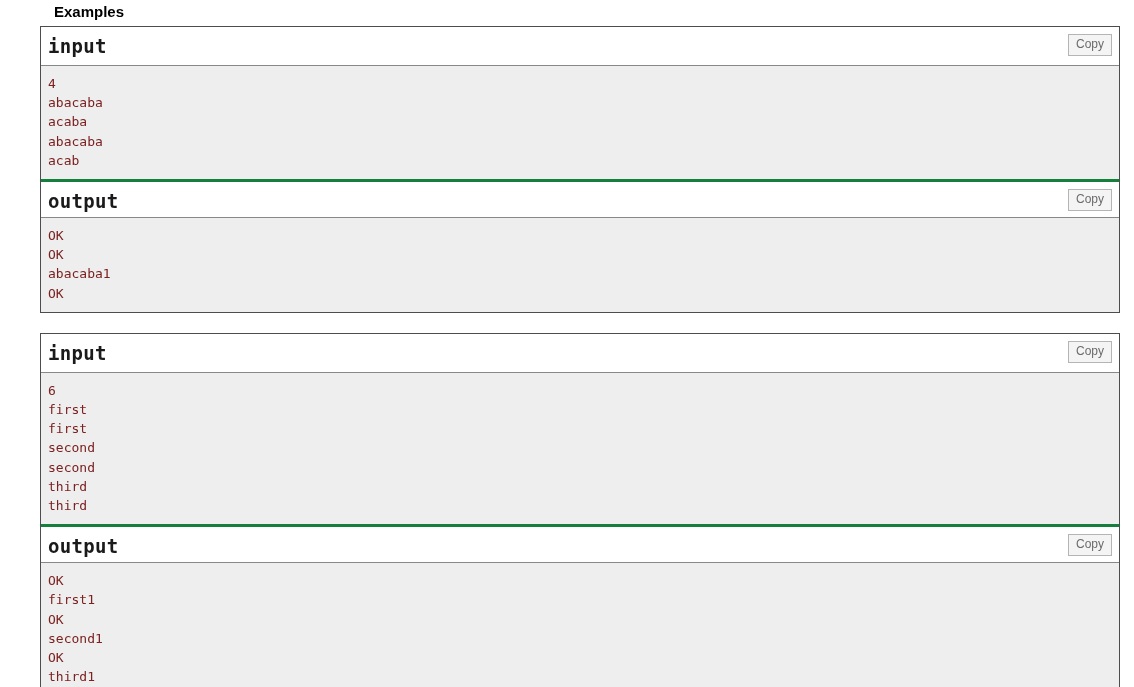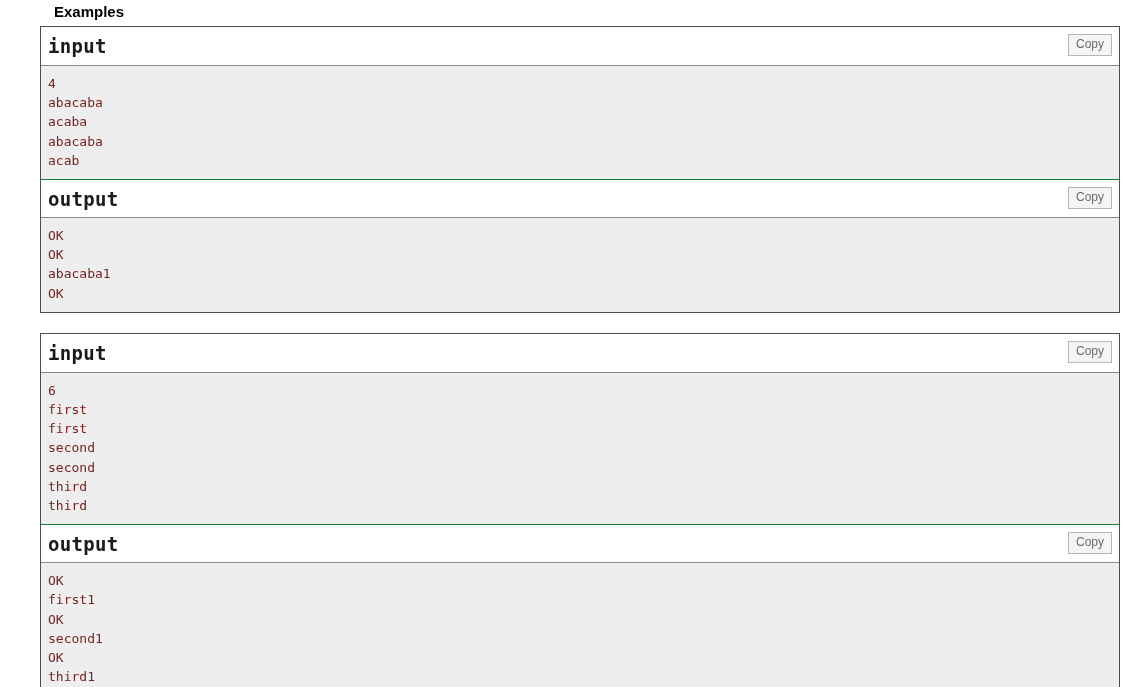--- a/index.html
+++ b/index.html
@@ -88,21 +88,21 @@
     padding: 8px 0 9px 7px;
     font-family: "DejaVu Sans Mono", monospace;
     font-size: 13px;
     line-height: 19.2px;
     color: #7c2020;
     white-space: pre;
     overflow: hidden;
   }
 
   .io-body + .io-head {
-    border-top: 1px solid #15803d;
+    border-top: 3px solid #15803d;
   }
 </style>
 </head>
 <body>
 
 <div class="page">
 
   <div class="section-title">Examples</div>
 
   <div class="examples">

